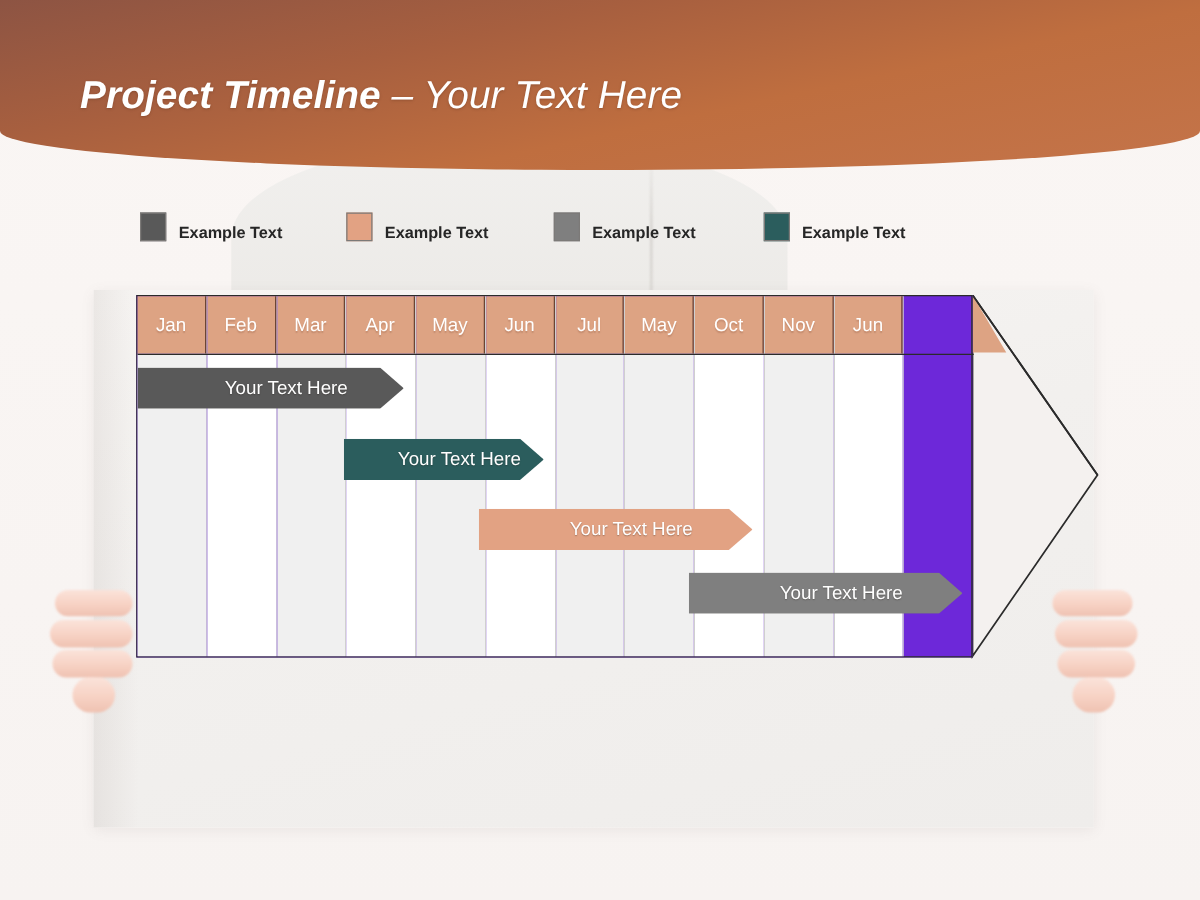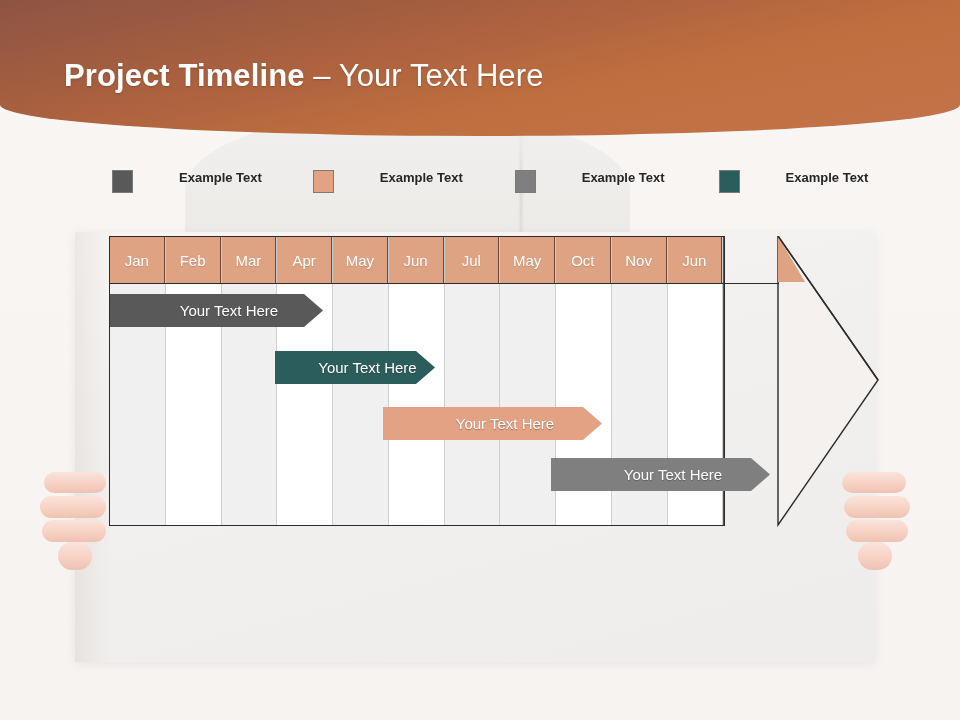--- a/index.html
+++ b/index.html
@@ -59,54 +59,55 @@
   .hand-left  { left:40px; top:470px; width:78px; height:120px; }
   .hand-right { left:828px; top:470px; width:82px; height:120px; }
 
   
   .header {
     position:absolute; left:0; top:0; width:960px; height:136px;
     background:linear-gradient(168deg,#8d5443 0%, #a75f3f 32%, #bf6e3f 62%, #c4744a 100%);
     border-bottom-left-radius:100% 46%;
     border-bottom-right-radius:100% 46%;
     overflow:hidden;
+    font-style:italic;
   }
   .header-title {
     position:absolute; left:64px; top:58px;
     font-size:31px; color:#ffffff; letter-spacing:.1px;
     white-space:nowrap; text-shadow:0 1px 2px rgba(90,45,25,.35);
   }
   .header-title .bold { font-weight:bold; }
   .header-title .light { font-weight:normal; }
 
   
   .legend {
     position:absolute; left:112px; top:170px;
     display:flex; align-items:center;
   }
-  .legend-item { display:flex; align-items:flex-start;gap:36px; }
+  .legend-item { display:flex; align-items:flex-end; }
   .legend-swatch {
     width:21px; height:23px; border:1px solid #7c7a78; flex:0 0 auto;
   }
   .legend-label {
     margin-left:10px; font-size:13px; font-weight:bold; color:#262626;
     white-space:nowrap;
   }
 
   
   .chart { position:absolute; left:109px; top:236px; }
 
   .outer-arrow {
     position:absolute; left:0; top:0;
     pointer-events:none;
   }
 
   .grid {
     position:absolute; left:0; top:0;
-    width:616px; height:290px;
+    width:669px; height:290px;
     display:flex;
     border:1.4px solid #2b2b2b;
     background:#6d28d9;
   }
   .col {
     position:relative;
     width:55.75px; height:100%;
     border-right:1px solid #cfcfcf;
     display:flex; flex-direction:column;
   }

